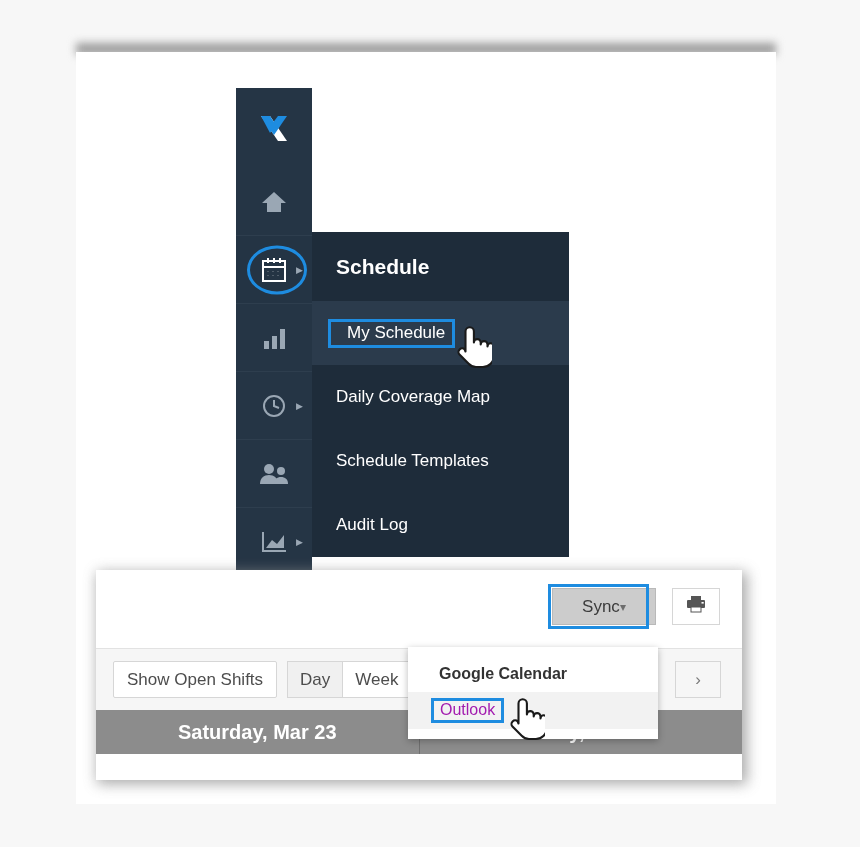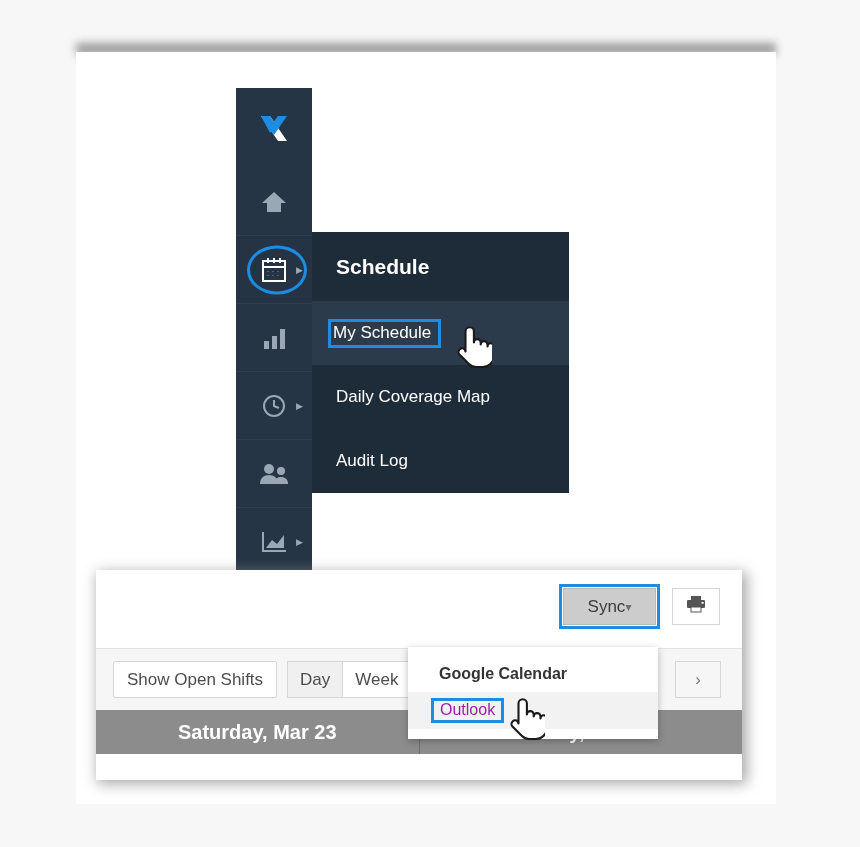--- a/index.html
+++ b/index.html
@@ -117,21 +117,21 @@
     color: #ffffff;
     font-size: 17px;
     box-sizing: border-box;
   }
   .submenu-item.current {
     background: #2b3b4c;
     color: #ffffff;
   }
   .submenu-item.current .label-box {
     border: 3px solid #1e8ce0;
-    padding: 2px 7px 4px 2px;
+    padding: 2px 7px 4px 16px;
     margin-left: -8px;
     line-height: 1;
     display: inline-block;
   }
 
   
   .white-top-block {
     position: absolute;
     left: 312px; top: 88px;
     width: 257px; height: 144px;
@@ -170,21 +170,21 @@
     align-items: center;
     justify-content: center;
     cursor: pointer;
   }
   .sync-wrap {
     position: absolute;
     right: 86px;
     top: 18px;
   }
   .sync-btn {
-    width: 93px; height: 37px;
+    width: 104px; height: 37px;
     background: #cccccc;
     border: 1px solid #b9b9b9;
     color: #3c3c3c;
     position: relative;
     z-index: 2;
     justify-content: center;
   }
   .sync-focus {
     position: absolute;
     left: -4px; top: -4px;
@@ -391,20 +391,23 @@
   </div>
 
   <div class="submenu">
     <div class="submenu-header">Schedule</div>
 
     <div class="submenu-item current">
       <span class="label-box">My Schedule</span>
     </div>
     <div class="submenu-item">
       <span>Daily Coverage Map</span>
+    </div>
+    <div class="submenu-item">
+      <span>Schedule Templates</span>
     </div>
     <div class="submenu-item">
       <span>Audit Log</span>
     </div>
   </div>
 
   <div class="lower-panel-shadow"></div>
   <div class="lower-panel">
 
     <div class="toolbar-row">

